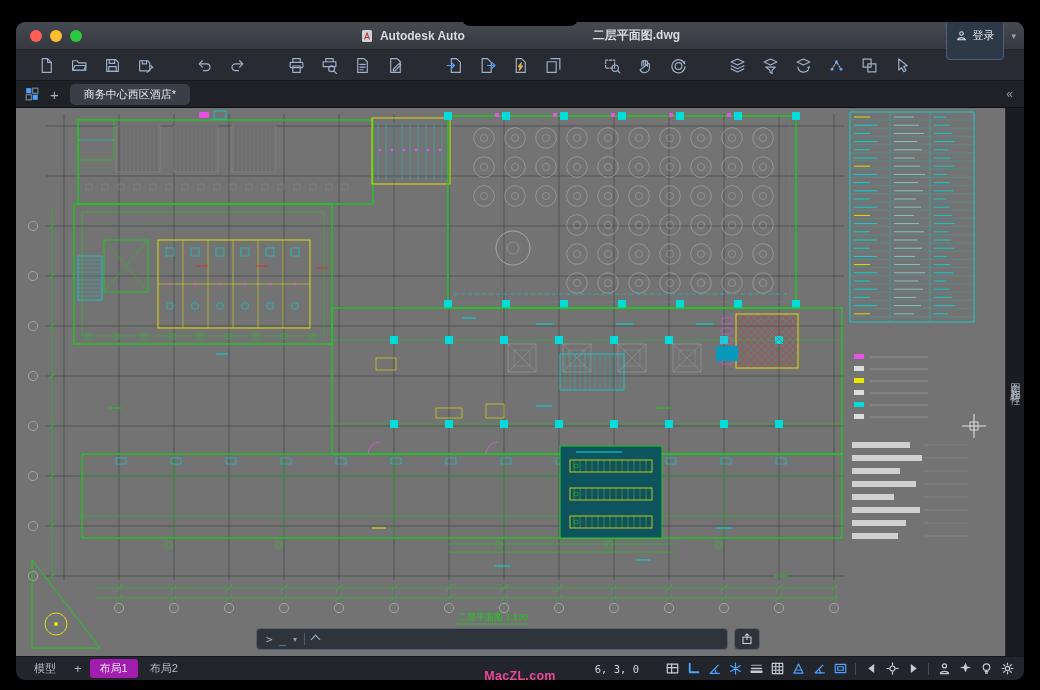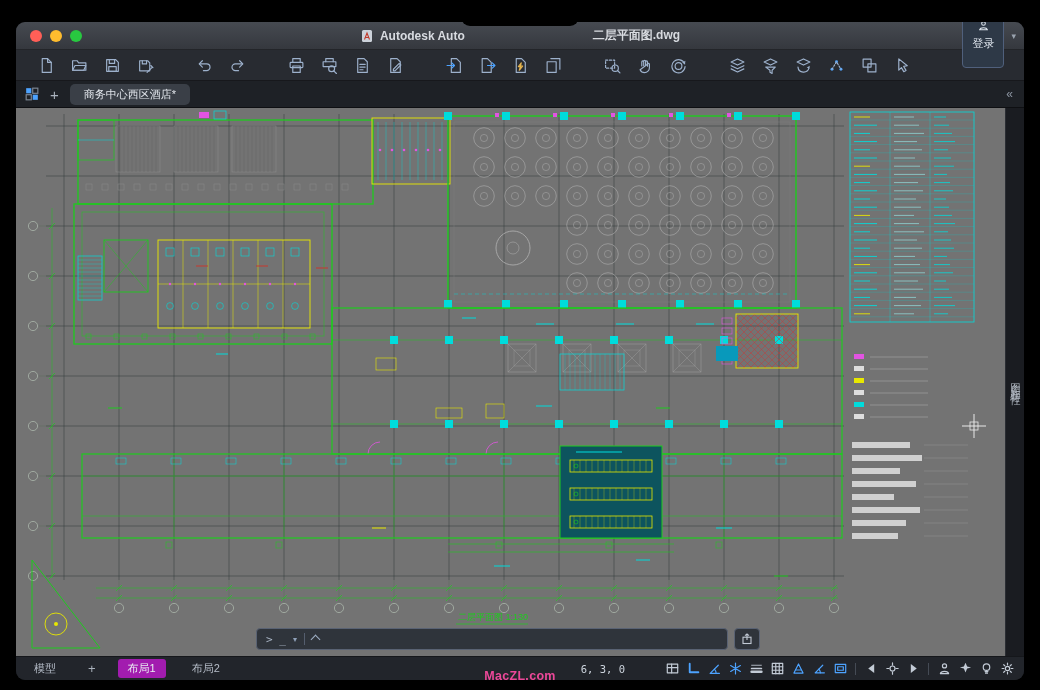--- a/index.html
+++ b/index.html
@@ -15,21 +15,21 @@
   
   .titlebar{height:27px;flex:0 0 27px;background:linear-gradient(#464a51,#35383e);position:relative;display:flex;align-items:center;border-bottom:1px solid #232529;}
   .traffic{display:flex;gap:8px;margin-left:14px;z-index:5;}
   .dot{width:12px;height:12px;border-radius:50%;border:none;padding:0;}
   .dot.red{background:#ff5f57}.dot.yellow{background:#febc2e}.dot.green{background:#28c840}
   .title-wrap{position:absolute;left:0;right:0;top:0;bottom:0;display:flex;align-items:center;justify-content:center;gap:6px;pointer-events:none;}
   .title-text{font-size:12px;font-weight:700;color:#d8dbe0;white-space:nowrap;}
   .notch-gap{width:116px;}
   .app-icon{display:flex;}
   .login-area{position:absolute;right:8px;top:0;bottom:0;display:flex;align-items:center;gap:7px;z-index:5;}
-  .login-btn{display:flex;align-items:center;gap:5px;background:#2e3947;border:1px solid #50607c;border-radius:4px;padding:16px 9px;color:#e0e6ee;font-size:11px;flex-direction:column;}
+  .login-btn{display:flex;align-items:center;gap:5px;background:#2e3947;border:1px solid #50607c;border-radius:4px;padding:16px 9px;color:#e0e6ee;font-size:11px;}
   .caret{color:#9aa3af;font-size:9px;}
 
   
   .toolbar{height:30px;flex:0 0 30px;background:#282b31;display:flex;align-items:center;padding:0 16px;border-bottom:1px solid #17181c;}
   .tgroup{display:flex;gap:4px;}
   .tgroup + .tgroup{margin-left:30px;}
   .tbtn{width:29px;height:24px;display:flex;align-items:center;justify-content:center;color:#9db1cc;background:none;border:none;border-radius:4px;padding:0;}
   .tbtn svg{width:17px;height:17px;}
 
   
@@ -52,21 +52,21 @@
   .cmd-main{display:flex;align-items:center;gap:7px;width:452px;height:20px;background:rgba(43,48,56,.95);border:1px solid #596273;border-radius:4px;padding:0 9px;font-size:11px;color:#8fa0b8;}
   .cmd-prompt{color:#aab6c6;font-family:"DejaVu Sans Mono",monospace;font-size:11px;}
   .cmd-caret{font-size:8px;color:#8fa0b8;}
   .cmd-divider{width:1px;height:12px;background:#555e6e;}
   .cmd-placeholder{flex:1;color:#7f93ad;}
   .chev-up{width:6px;height:6px;border-left:1.5px solid #9fb0c6;border-top:1.5px solid #9fb0c6;transform:rotate(45deg);margin-right:2px;}
   .cmd-share{width:26px;height:22px;background:rgba(43,48,56,.95);border:1px solid #596273;border-radius:4px;display:flex;align-items:center;justify-content:center;color:#c3cbd6;padding:0;}
   .cmd-share svg{width:12px;height:12px;}
 
   
-  .statusbar{height:23px;flex:0 0 23px;background:#22252b;border-top:1px solid #15171b;display:flex;align-items:center;padding:0 8px;font-size:11px;color:#b6bdc8;gap:16px;}
+  .statusbar{height:23px;flex:0 0 23px;background:#22252b;border-top:1px solid #15171b;display:flex;align-items:center;padding:0 8px;font-size:11px;color:#b6bdc8;gap:2px;}
   .sb-tab{padding:2px 10px;border-radius:3px;}
   .sb-tab.active{background:#a21caf;color:#e9edf2;text-align:center;}
   .sb-plus{padding:0 6px;color:#aab2bd;font-size:13px;}
   .sb-coords{margin-left:auto;font-family:"DejaVu Sans Mono",monospace;font-size:10.5px;color:#cdd4dd;margin-right:22px;}
   .sb-icons{display:flex;align-items:center;gap:3px;}
   .sb-icon{width:18px;height:18px;display:flex;align-items:center;justify-content:center;background:none;border:none;padding:0;}
   .sb-icon svg{width:13px;height:13px;}
   .sb-div{width:1px;height:12px;background:#454b55;margin:0 3px;}
 </style>
 </head>

